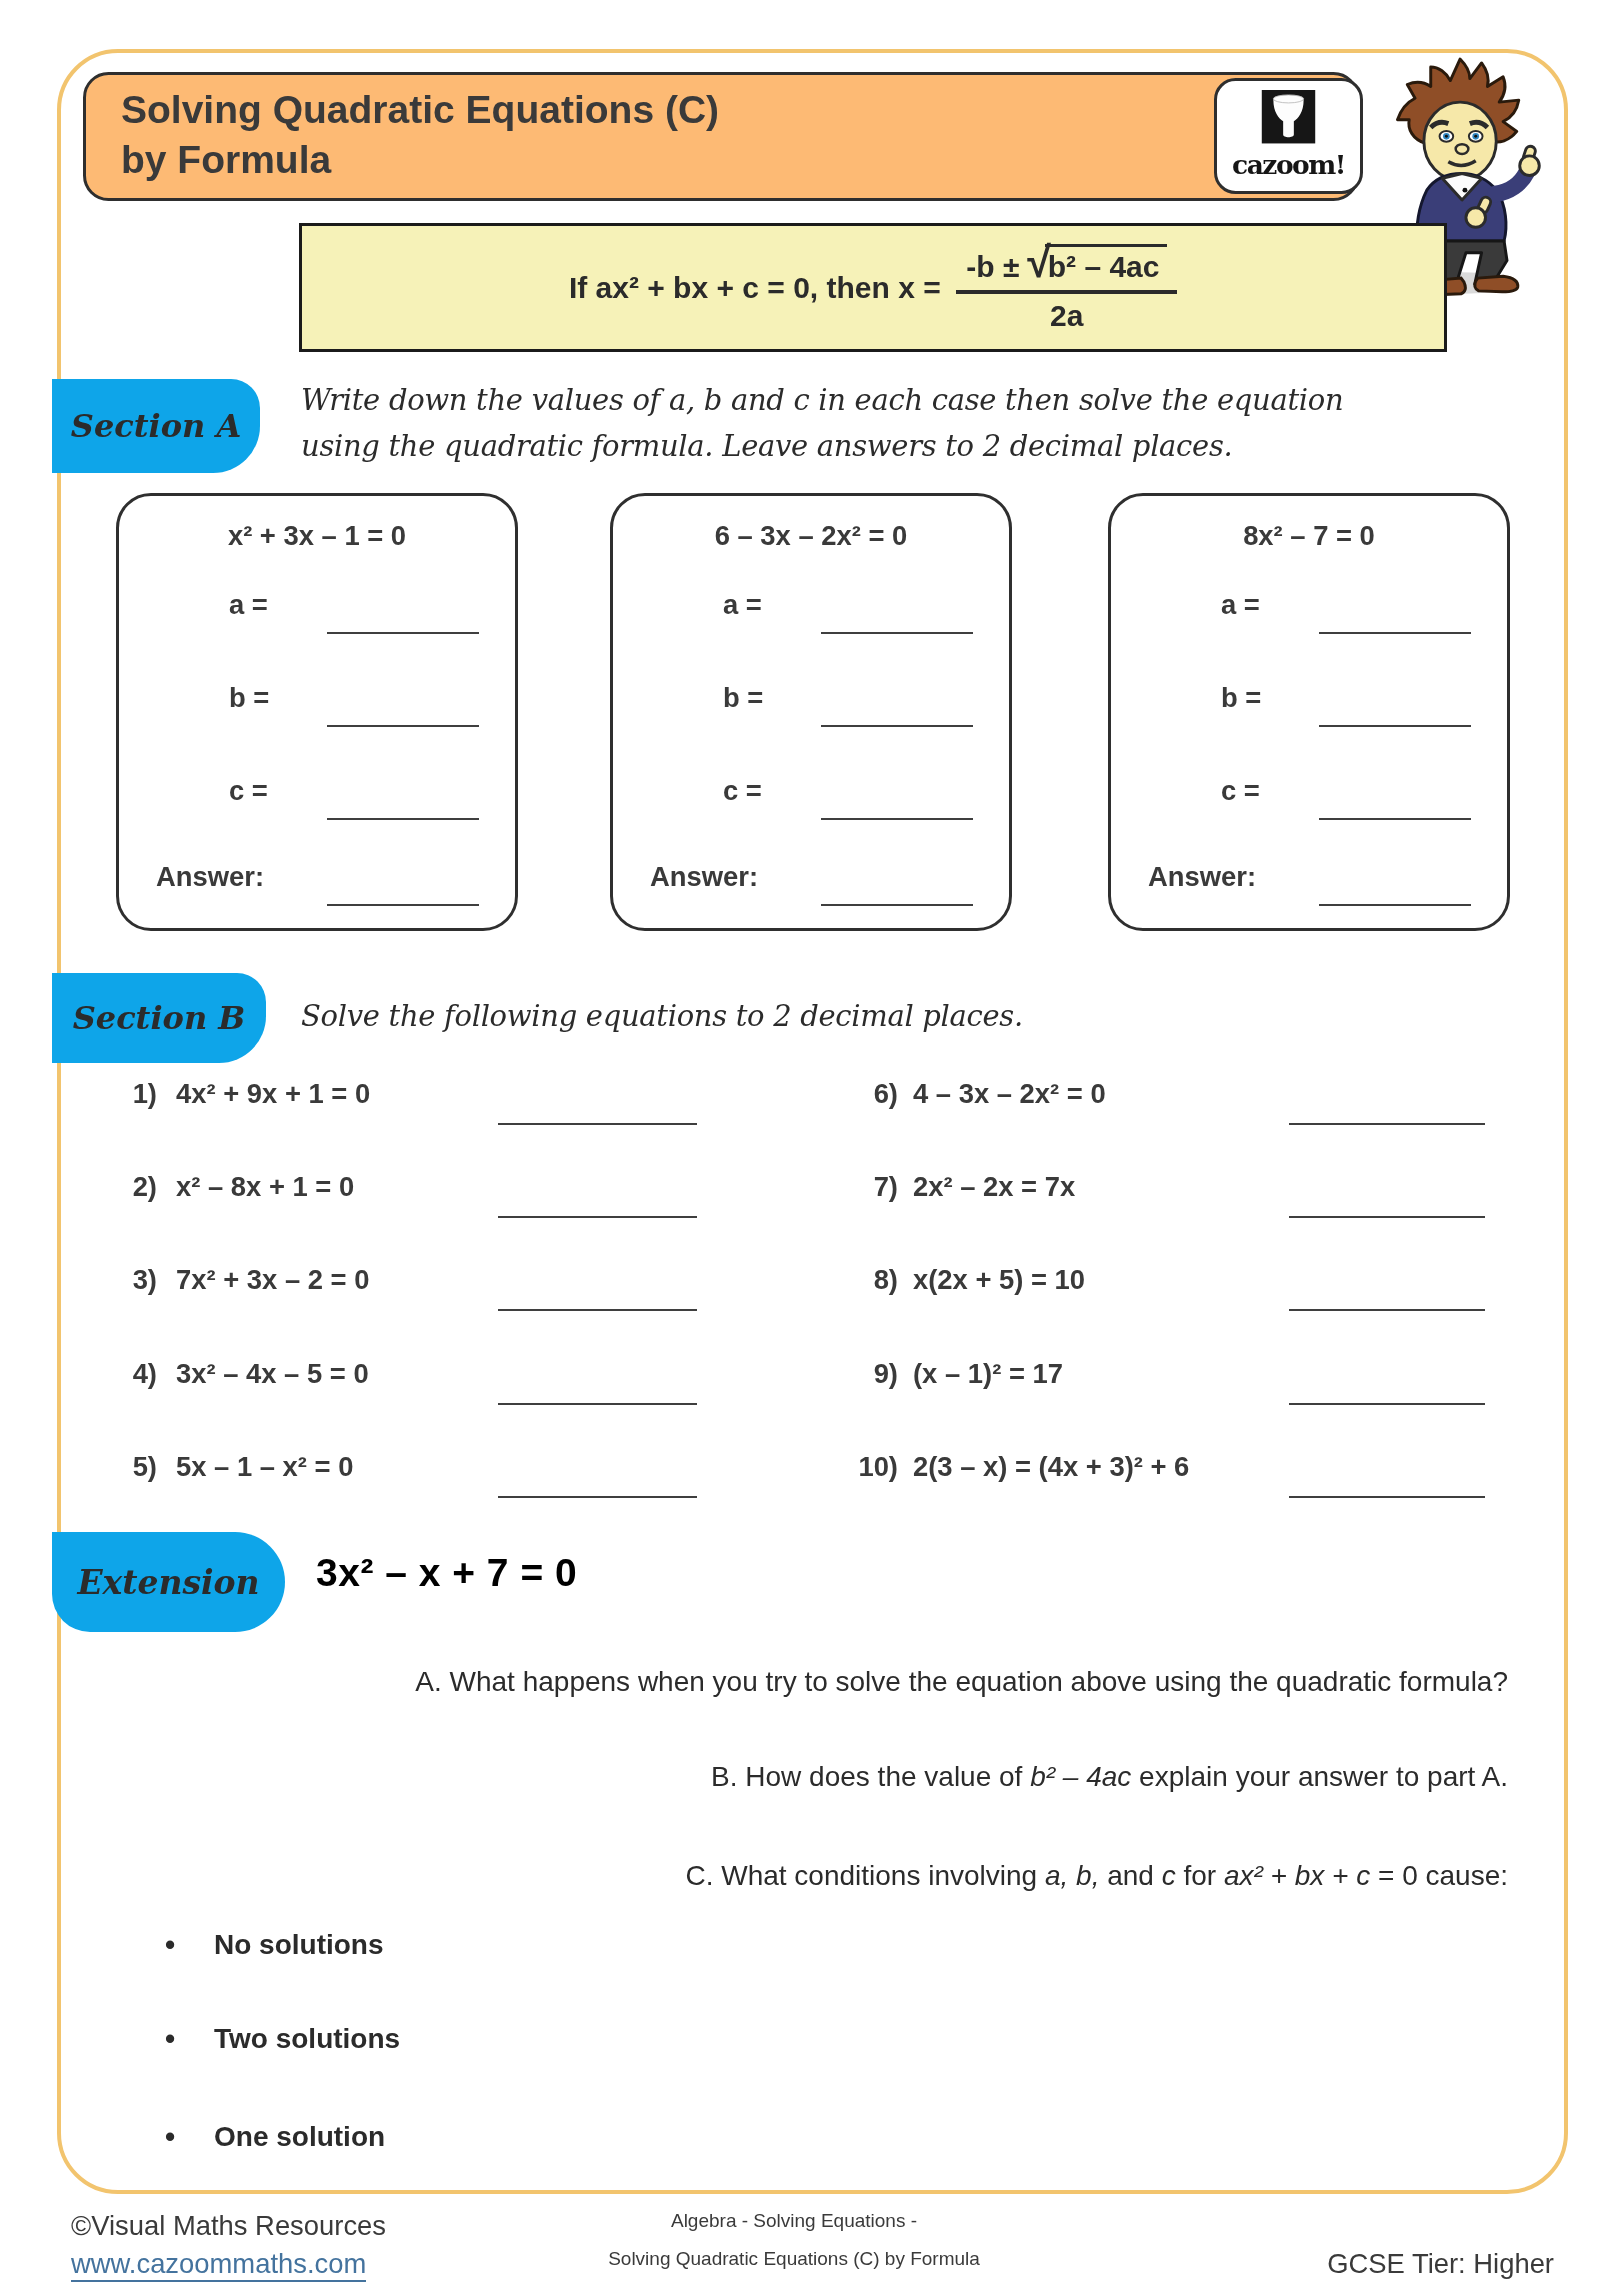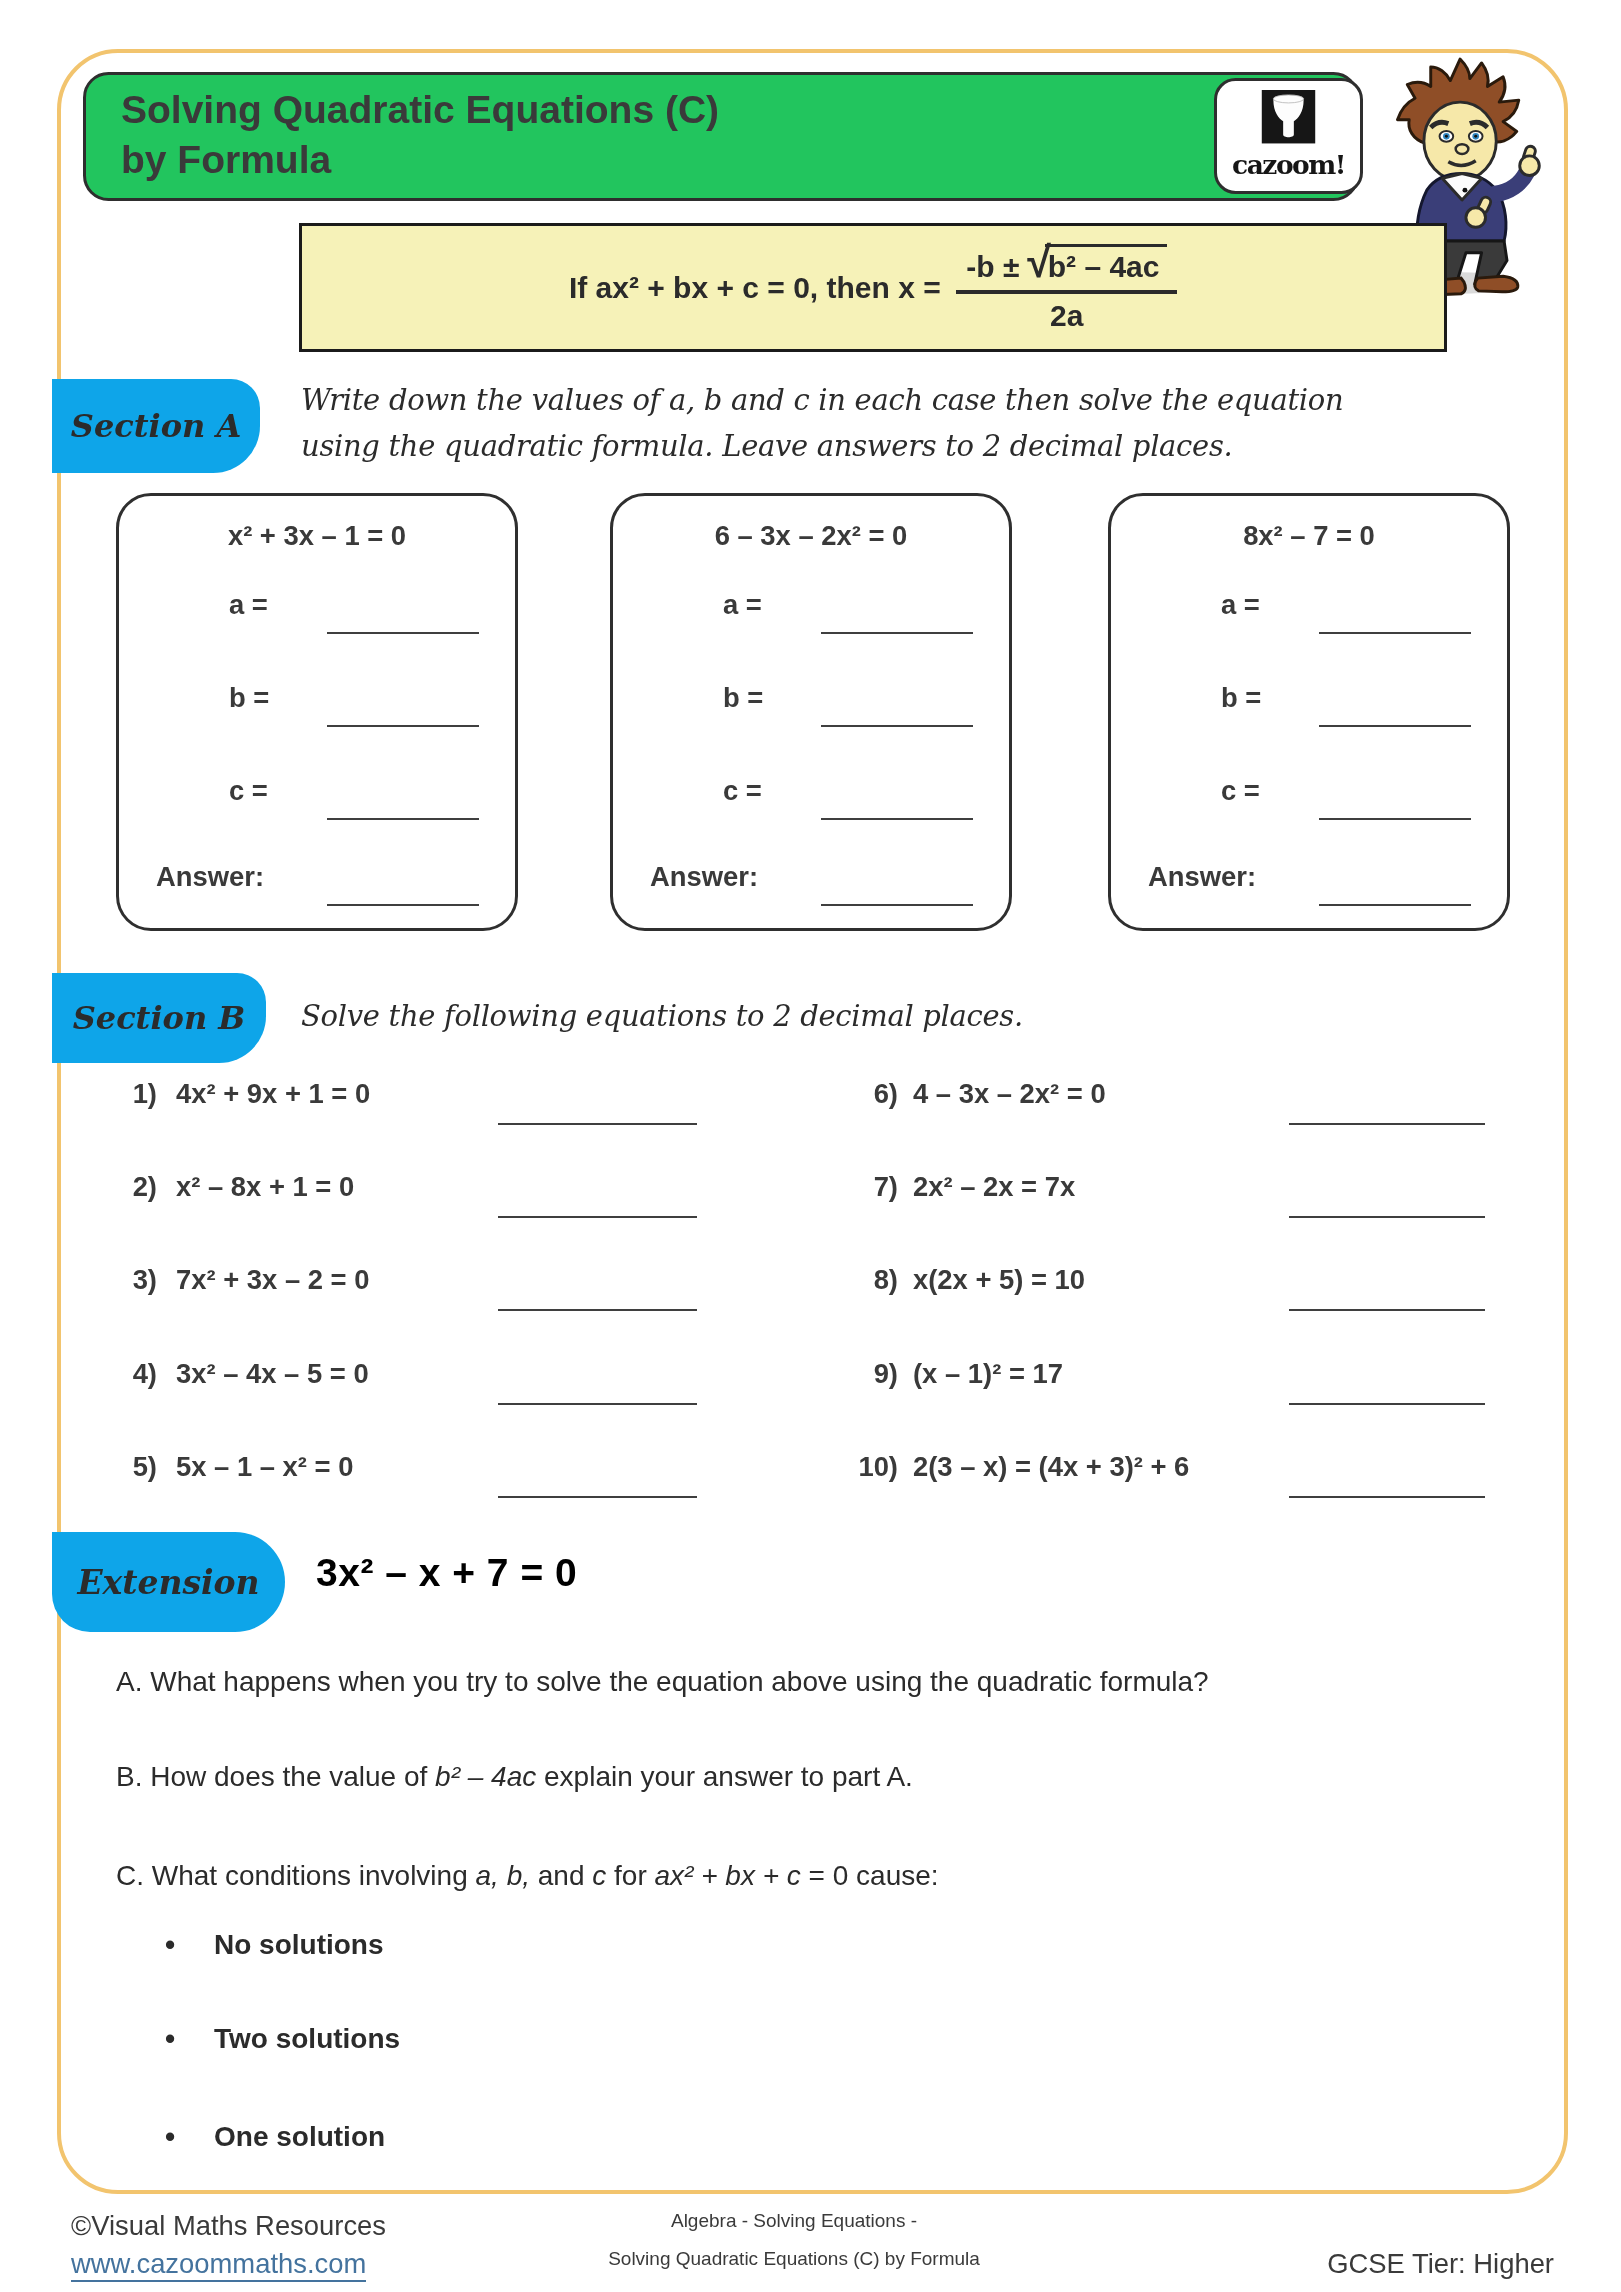--- a/index.html
+++ b/index.html
@@ -2,21 +2,21 @@
 <html><head>
 <meta charset="utf-8">
 <style>
   html,body{margin:0;padding:0;background:#ffffff;}
   .page{position:relative;width:1621px;height:2293px;background:#ffffff;overflow:hidden;
         font-family:"Liberation Sans",sans-serif;color:#2E2E2E;}
   .page-border{position:absolute;left:57px;top:49px;width:1511px;height:2145px;
         border:4.9px solid #F2C46E;border-radius:61px;box-sizing:border-box;}
 
   
-  .title-box{position:absolute;left:83px;top:72px;width:1276px;height:129px;background:#22c55e;
+  .title-box{position:absolute;left:83px;top:72px;width:1276px;height:129px;background:#fdba74;
         border:3.9px solid #2E2E2E;border-radius:25.5px;box-sizing:border-box;}
   .title-text{position:absolute;left:35px;top:9.8px;font-size:39px;font-weight:700;color:#3A3A3A;line-height:50px;}
   .logo-box{position:absolute;left:1128px;top:2.9px;width:149px;height:116px;background:#ffffff;
         border:3.9px solid #2E2E2E;border-radius:21.6px;box-sizing:border-box;display:flex;flex-direction:column;
         align-items:center;justify-content:flex-start;padding-top:7.8px;}
   .logo-text{font-family:"DejaVu Serif",serif;font-weight:900;font-size:26.5px;letter-spacing:-1.5px;color:#161616;margin-top:1px;}
   .mascot{position:absolute;left:1374px;top:51px;}
 
   
   .formula-box{position:absolute;left:299px;top:223px;width:1148px;height:129px;background:#F6F2B8;
@@ -58,21 +58,21 @@
   .sb-line{position:absolute;top:45px;border-bottom:2.9px solid #3F3F3F;}
   .c1 .sb-num{left:104px;width:53px;}
   .c1 .sb-eq{left:176px;}
   .c1 .sb-line{left:498px;width:199px;}
   .c2 .sb-num{left:816px;width:82px;}
   .c2 .sb-eq{left:913px;}
   .c2 .sb-line{left:1289px;width:196px;}
 
   
   .ext-eq{position:absolute;left:316px;top:1551px;font-size:39px;font-weight:700;color:#000000;letter-spacing:0.5px;}
-  .question{position:absolute;left:116px;width:1392px;font-size:28px;color:#2B2B2B;}
+  .question{position:absolute;left:116px;width:1392px;font-size:28px;color:#2B2B2B;text-align:right;}
   .q-a{top:1666px;} .q-b{top:1761px;} .q-c{top:1860px;}
   .mathit{font-style:italic;}
   .bullet-row{position:absolute;left:0;width:100%;height:39px;}
   .bullet-dot{position:absolute;left:165px;font-size:29px;font-weight:700;color:#2B2B2B;}
   .bullet-text{position:absolute;left:214px;font-size:28px;font-weight:700;color:#2B2B2B;}
 
   
   .footer-copyright{position:absolute;left:71px;top:2210px;font-size:27.4px;color:#3A3A3A;}
   .footer-site{position:absolute;left:71px;top:2248px;font-size:27.4px;color:#44739E;
         border-bottom:2px solid #44739E;text-decoration:none;}

